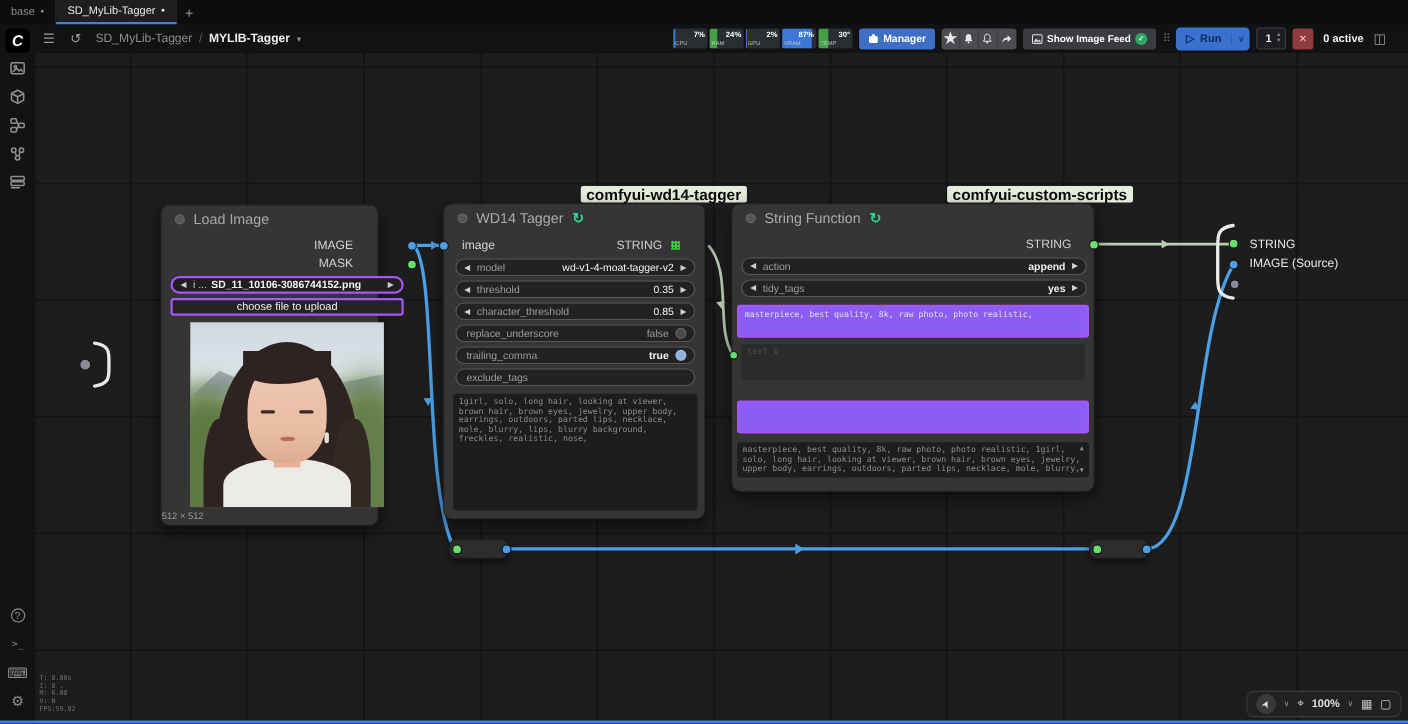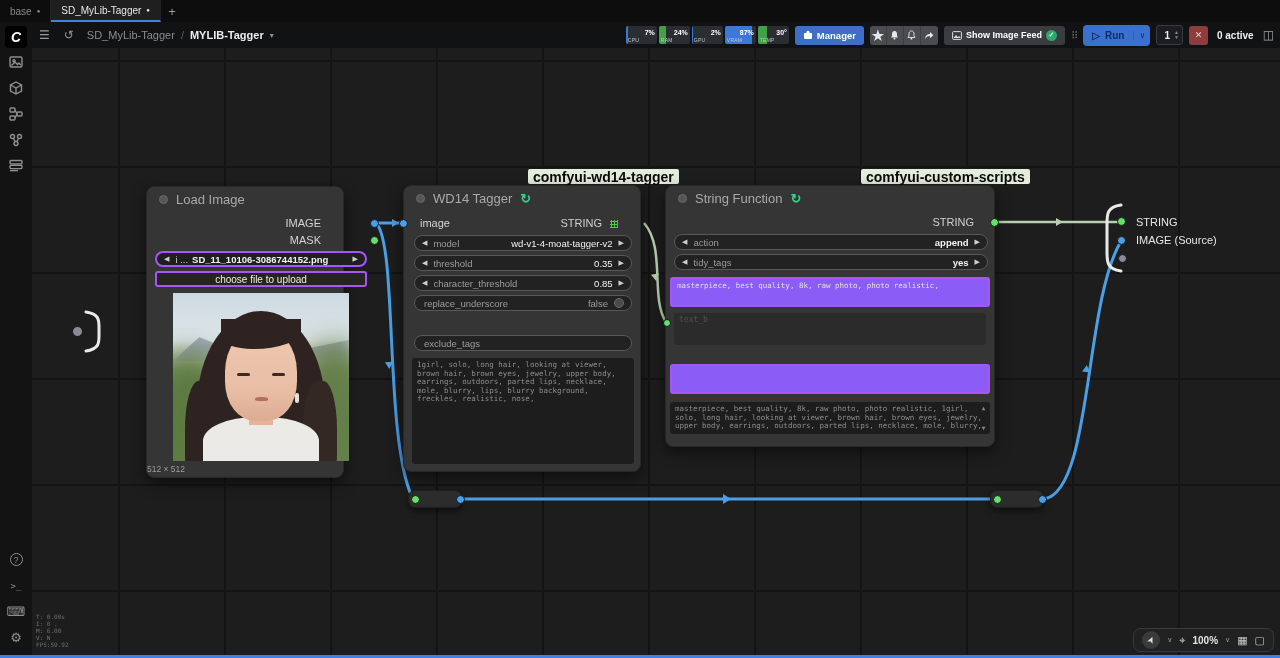--- a/index.html
+++ b/index.html
@@ -15,21 +15,21 @@
   .tab-plus { width:22px; display:flex; align-items:center; justify-content:center; color:#9a9a9a; font-size:13px; }
 
   
   .topbar { position:absolute; left:32px; top:22px; width:1248px; height:26px; background:#111214; display:flex; align-items:center; z-index:9; }
   .tb-icon { color:#9a9a9a; font-size:12px; padding:0 7px; }
   .crumb { display:flex; align-items:center; gap:6px; font-size:11px; margin-left:6px; }
   .crumb .parent { color:#8d8d8d; }
   .crumb .sep { color:#5e5e5e; }
   .crumb .current { color:#ececec; font-weight:bold; }
   .crumb .caret { color:#8d8d8d; font-size:8px; }
-  .tb-right { margin-left:auto; display:flex; align-items:center; gap:6px; padding-right:6px; }
+  .tb-right { margin-left:auto; display:flex; align-items:center; gap:6px; padding-right:20px; }
 
   .monitors { display:flex; gap:2px; }
   .monitor { position:relative; width:31px; height:18px; background:#2a2d31; border-radius:2px; overflow:hidden; }
   .m-fill { position:absolute; left:0; top:0; bottom:0; }
   .m-fill.blue { background:#3b78d8; } .m-fill.green { background:#43a047; }
   .m-label { position:absolute; left:2px; bottom:1px; font-size:5px; color:#c0c6cc; letter-spacing:.2px; }
   .m-val { position:absolute; right:2px; top:3px; font-size:7px; font-weight:bold; color:#fff; }
 
   .btn { display:flex; align-items:center; gap:4px; height:19px; padding:0 8px; border-radius:3px; font-size:9.5px; font-weight:bold; color:#fff; }
   .btn-manager { background:#3e6fc5; }
@@ -396,20 +396,25 @@
       <span class="ar">◀</span>
       <span class="name">character_threshold</span>
       <span class="val">0.85</span>
       <span class="ar">▶</span>
     </div>
     <div class="pill" style="left:10px; top:109px; width:218px;">
       <span class="name" style="margin-left:2px;">replace_underscore</span>
       <span class="val dim">false</span>
       <span class="toggle-dot off"></span>
     </div>
+    <div class="pill" style="left:10px; top:129px; width:218px;">
+      <span class="name" style="margin-left:2px;">trailing_comma</span>
+      <span class="val" style="font-weight:bold;">true</span>
+      <span class="toggle-dot on"></span>
+    </div>
     <div class="pill" style="left:10px; top:149px; width:218px;">
       <span class="name" style="margin-left:2px;">exclude_tags</span>
       <span class="val"></span>
     </div>
     <div class="ta" style="left:8px; top:172px; width:222px; height:106px;">1girl, solo, long hair, looking at viewer, brown hair, brown eyes, jewelry, upper body, earrings, outdoors, parted lips, necklace, mole, blurry, lips, blurry background, freckles, realistic, nose,</div>
   </div>
 
   <div class="sock blue" style="left:399px; top:219px;"></div>
 
   <div class="badge" style="left:861px; top:169px;">comfyui-custom-scripts</div>

